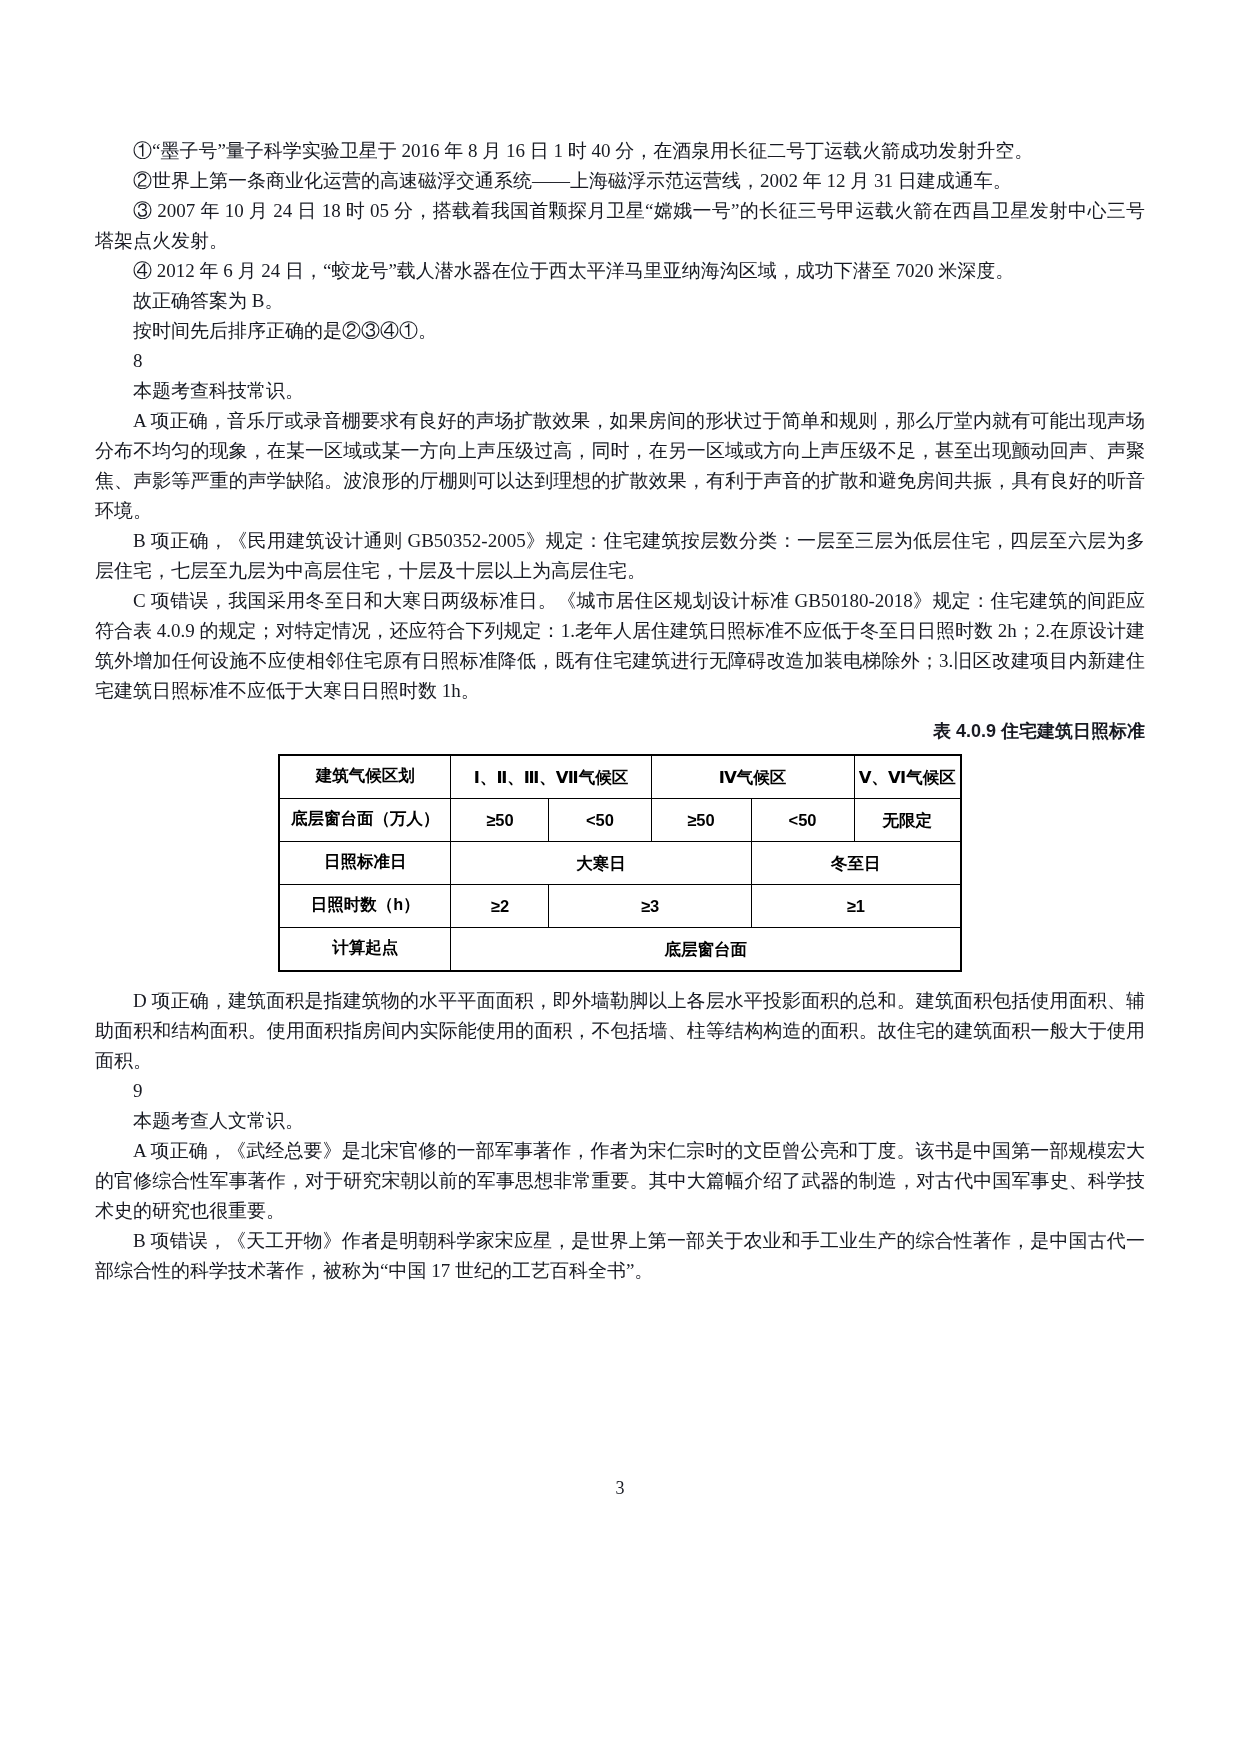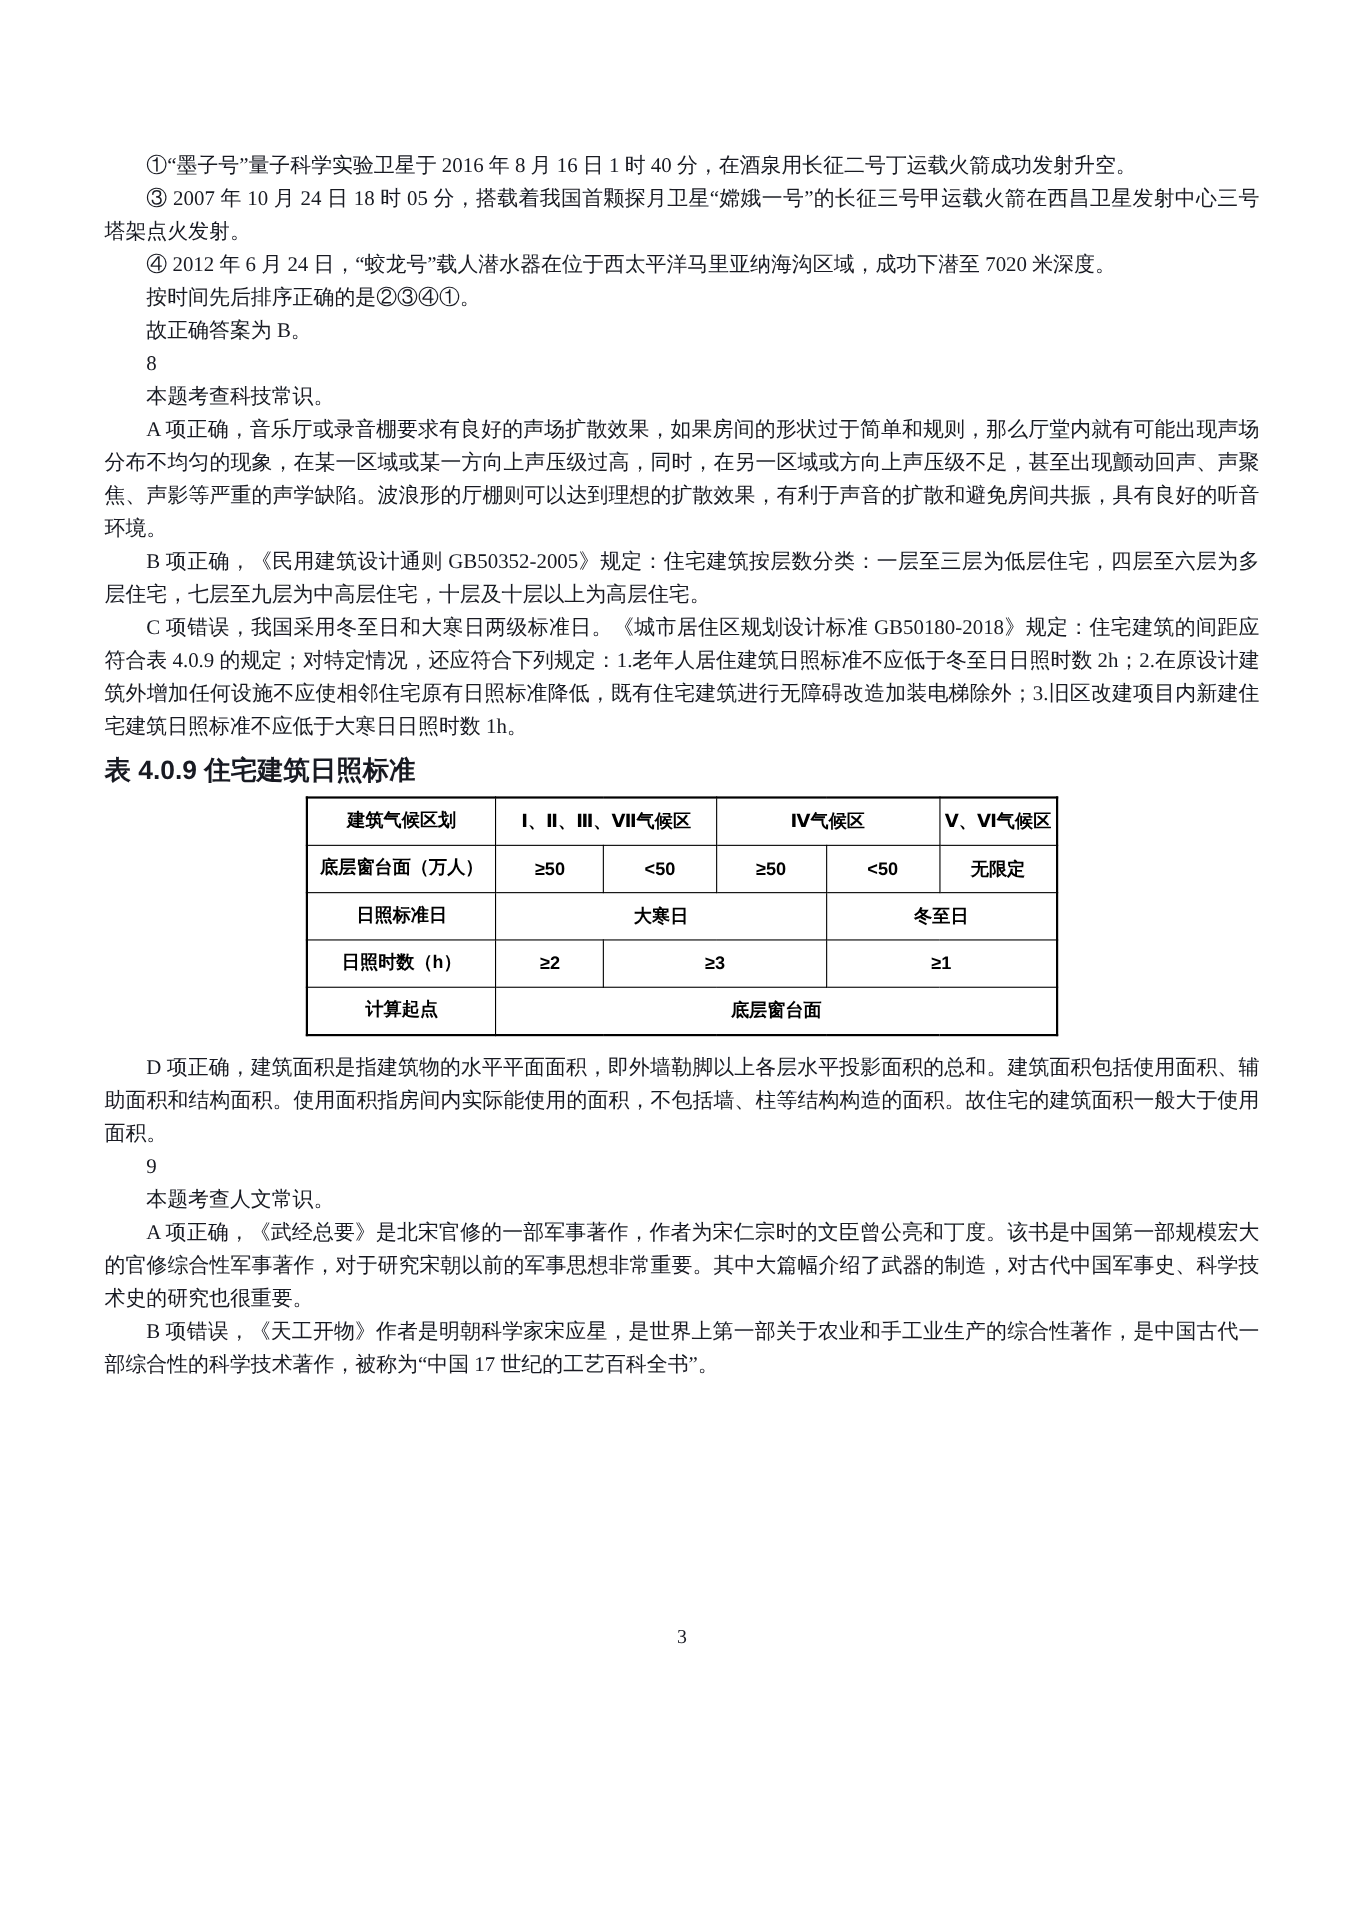--- a/index.html
+++ b/index.html
@@ -18,23 +18,23 @@
     line-height:30px;
     text-align:justify;
   }
   .para{
     margin:0;
     text-indent:2em;
   }
   .bold{font-weight:normal;}
   .table-title{
     margin:10px 0 8px 0;
-    text-align:left;
+    text-align:right;
     font-weight:bold;
-    font-size:24px;
+    font-size:18px;
     text-indent:0;
     font-family:"Liberation Sans","DejaVu Sans",sans-serif;
   }
   table.std{
     border-collapse:collapse;
     margin:0 auto 14px auto;
     table-layout:fixed;
     width:682px;
     font-family:"Liberation Sans","DejaVu Sans",sans-serif;
   }
@@ -62,24 +62,25 @@
     color:#181a22;
   }
 </style>
 </head>
 <body>
 
 <div class="page">
   <div class="body-text">
 
     <p class="para">①“墨子号”量子科学实验卫星于 2016 年 8 月 16 日 1 时 40 分，在酒泉用长征二号丁运载火箭成功发射升空。</p>
+    <p class="para">②世界上第一条商业化运营的高速磁浮交通系统——上海磁浮示范运营线，2002 年 12 月 31 日建成通车。</p>
     <p class="para">③ 2007 年 10 月 24 日 18 时 05 分，搭载着我国首颗探月卫星“嫦娥一号”的长征三号甲运载火箭在西昌卫星发射中心三号塔架点火发射。</p>
     <p class="para">④ 2012 年 6 月 24 日，“蛟龙号”载人潜水器在位于西太平洋马里亚纳海沟区域，成功下潜至 7020 米深度。</p>
+    <p class="para">故正确答案为 B。</p>
     <p class="para">按时间先后排序正确的是②③④①。</p>
-    <p class="para">故正确答案为 B。</p>
 
     <p class="para">8</p>
     <p class="para">本题考查科技常识。</p>
     <p class="para">A 项正确，音乐厅或录音棚要求有良好的声场扩散效果，如果房间的形状过于简单和规则，那么厅堂内就有可能出现声场分布不均匀的现象，在某一区域或某一方向上声压级过高，同时，在另一区域或方向上声压级不足，甚至出现颤动回声、声聚焦、声影等严重的声学缺陷。波浪形的厅棚则可以达到理想的扩散效果，有利于声音的扩散和避免房间共振，具有良好的听音环境。</p>
     <p class="para">B 项正确，《民用建筑设计通则 GB50352-2005》规定：住宅建筑按层数分类：一层至三层为低层住宅，四层至六层为多层住宅，七层至九层为中高层住宅，十层及十层以上为高层住宅。</p>
 
     <p class="para"><span>C 项错误，我国采用冬至日和大寒日两级标准日。《城市居住区规划设计标准 GB50180-2018》规定：住宅建筑的间距应符合</span><span class="bold">表 4.0.9</span><span> 的规定；对特定情况，还应符合下列规定：1.老年人居住建筑日照标准不应低于</span><span class="bold">冬至日日照时数 2h</span><span>；2.在原设计建筑外增加任何设施不应使相邻住宅原有日照标准降低，既有住宅建筑进行无障碍改造加装电梯除外；3.旧区改建项目内新建住宅建筑日照标准不应低于</span><span class="bold">大寒日日照时数 1h</span><span>。</span></p>
 
     <p class="table-title">表 4.0.9  住宅建筑日照标准</p>
 

